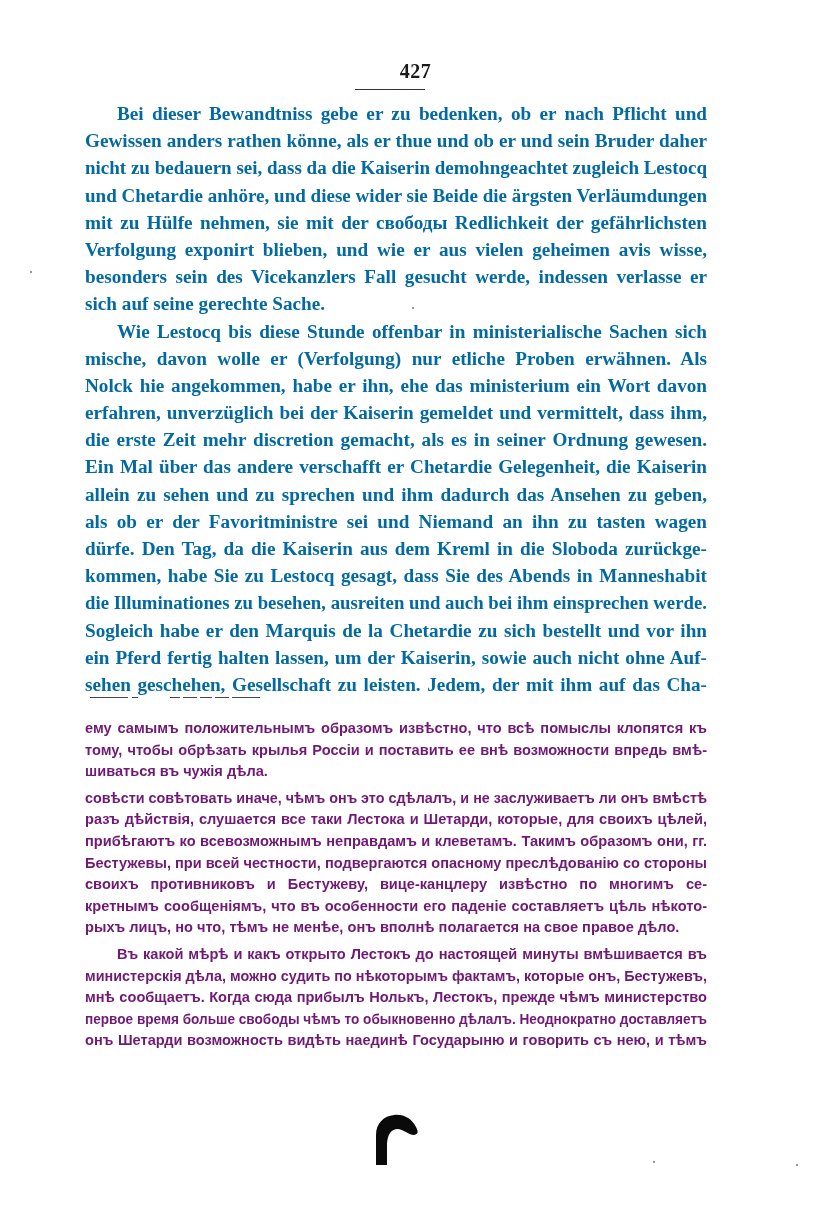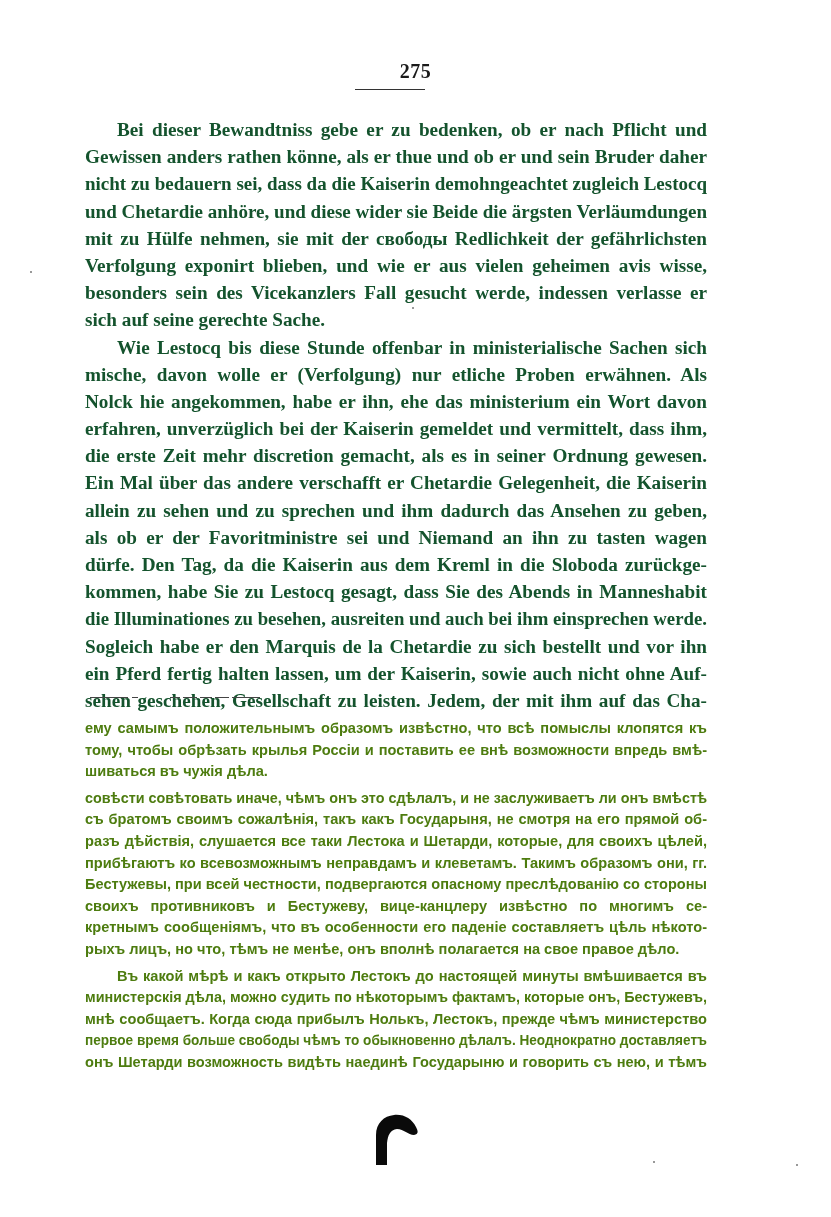--- a/index.html
+++ b/index.html
@@ -29,27 +29,27 @@
       position: absolute;
       left: 355px;
       width: 70px;
       top: 89px;
       height: 1px;
       background: #333;
     }
     .main-text {
       position: absolute;
       left: 85px;
-      top: 116px;
+      top: 100px;
       width: 622px;
       font-family: "Liberation Serif", serif;
       font-size: 19.2px;
       line-height: 27.2px;
       font-weight: bold;
-      color: #14532d;
+      color: #0369a1;
     }
     .line {
       display: block;
       white-space: nowrap;
       text-align: justify;
       text-align-last: justify;
       height: 27.2px;
     }
     .line.last {
       text-align-last: left;
@@ -72,21 +72,21 @@
     }
     .footnote-text {
       position: absolute;
       left: 85px;
       top: 718px;
       width: 622px;
       font-family: "Liberation Sans Narrow", "Liberation Sans", sans-serif;
       font-size: 14.6px;
       line-height: 21.6px;
       font-weight: bold;
-      color: #4d7c0f;
+      color: #701a75;
     }
     .fline {
       display: block;
       white-space: nowrap;
       height: 21.6px;
       text-align: justify;
       text-align-last: justify;
       transform-origin: left center;
     }
     .fline.last {
@@ -109,21 +109,21 @@
       position: absolute;
       width: 2px;
       height: 2px;
       background: #777;
       border-radius: 1px;
     }
   </style>
 </head>
 <body>
 
-<div class="page-number">275</div>
+<div class="page-number">427</div>
 <div class="page-number-rule"></div>
 
 <div class="main-text">
   <div>
     <span class="line indent">Bei dieser Bewandtniss gebe er zu bedenken, ob er nach Pflicht und</span>
     <span class="line">Gewissen anders rathen könne, als er thue und ob er und sein Bruder daher</span>
     <span class="line" style="transform: scaleX(0.989806); transform-origin: left center; width: 628.406px; text-align-last: justify;">nicht zu bedauern sei, dass da die Kaiserin demohngeachtet zugleich Lestocq</span>
     <span class="line" style="transform: scaleX(0.99252); transform-origin: left center; width: 626.688px; text-align-last: justify;">und Chetardie anhöre, und diese wider sie Beide die ärgsten Verläumdungen</span>
     <span class="line">mit zu Hülfe nehmen, sie mit der свободы Redlichkeit der gefährlichsten</span>
     <span class="line">Verfolgung exponirt blieben, und wie er aus vielen geheimen avis wisse,</span>
@@ -160,21 +160,20 @@
 
 <div class="footnote-text">
   <div>
     <span class="fline">ему самымъ положительнымъ образомъ извѣстно, что всѣ помыслы клопятся къ</span>
     <span class="fline">тому, чтобы обрѣзать крылья Россіи и поставить ее внѣ возможности впредь вмѣ-</span>
     <span class="fline last">шиваться въ чужія дѣла.</span>
   </div>
   <div class="fpara-gap"></div>
   <div>
     <span class="fline" style="transform: scaleX(0.98391); transform-origin: left center; width: 632.172px; text-align-last: justify;">совѣсти совѣтовать иначе, чѣмъ онъ это сдѣлалъ, и не заслуживаетъ ли онъ вмѣстѣ</span>
-    <span class="fline">съ братомъ своимъ сожалѣнія, такъ какъ Государыня, не смотря на его прямой об-</span>
     <span class="fline">разъ дѣйствія, слушается все таки Лестока и Шетарди, которые, для своихъ цѣлей,</span>
     <span class="fline">прибѣгаютъ ко всевозможнымъ неправдамъ и клеветамъ.  Такимъ образомъ они, гг.</span>
     <span class="fline" style="transform: scaleX(0.998295); transform-origin: left center; width: 623.062px; text-align-last: justify;">Бестужевы, при всей честности, подвергаются опасному преслѣдованію со стороны</span>
     <span class="fline">своихъ противниковъ и Бестужеву, вице-канцлеру извѣстно по многимъ се-</span>
     <span class="fline">кретнымъ сообщеніямъ, что въ особенности его паденіе составляетъ цѣль нѣкото-</span>
     <span class="fline last">рыхъ лицъ, но что, тѣмъ не менѣе, онъ вполнѣ полагается на свое правое дѣло.</span>
   </div>
   <div class="fpara-gap"></div>
   <div>
     <span class="fline indent">Въ какой мѣрѣ и какъ открыто Лестокъ до настоящей минуты вмѣшивается въ</span>

